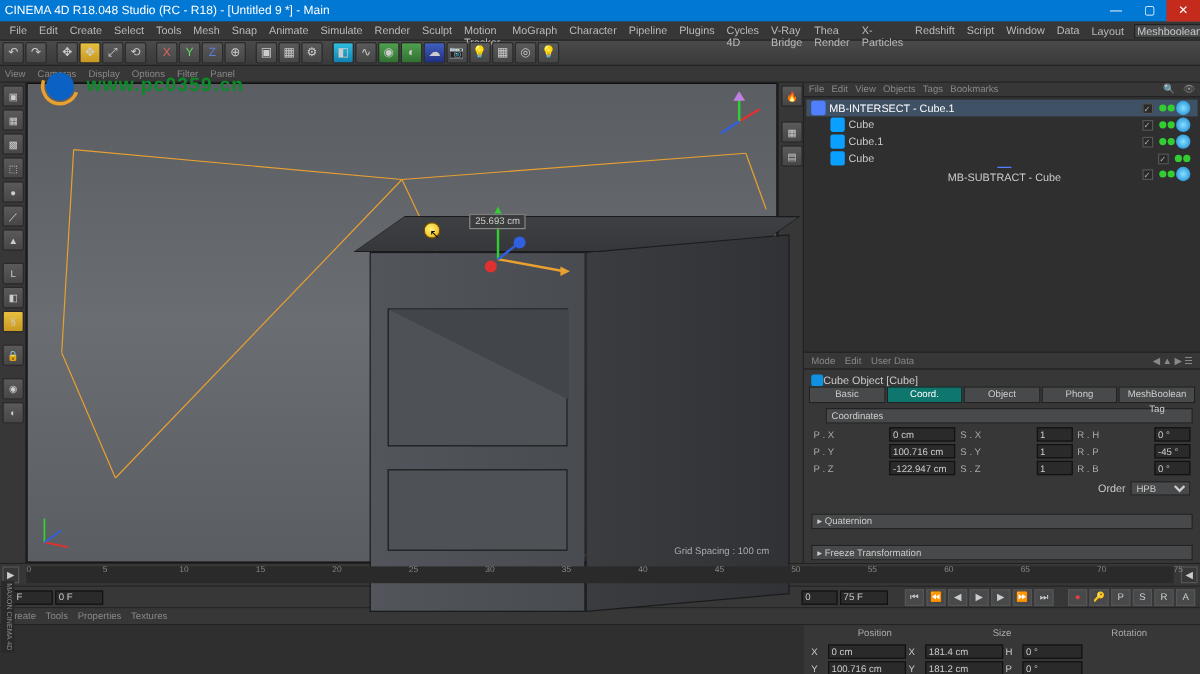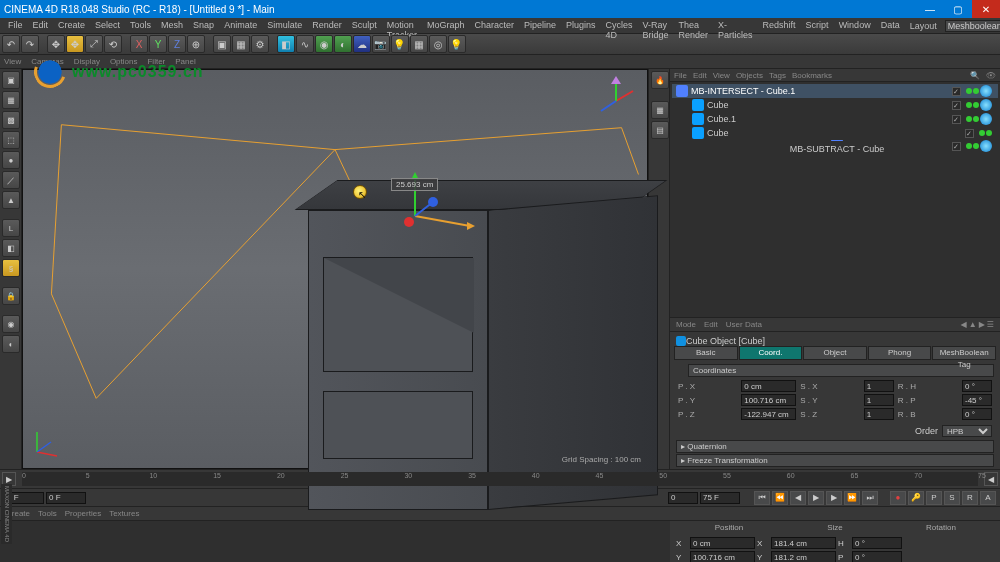--- a/index.html
+++ b/index.html
@@ -72,21 +72,21 @@
 .attr-tabs { display: flex; padding: 0 4px; gap: 1px; height: 14px; }
 .attr-tab { flex: 1; background: #48494a; border: 1px solid #222; text-align: center; font-size: 8px; line-height: 12px; }
 .attr-tab.act { background: #0f766e; color: #fff; }
 .attr-sec { padding: 2px 6px; }
 .sec-hdr { background: #48494a; border: 1px solid #222; padding: 1px 4px; font-size: 8px; margin-top: 2px; margin-left: 12px; }
 .coordgrid { display: grid; grid-template-columns: auto 55px auto 30px auto 30px; gap: 2px 4px; padding: 3px 2px; align-items: center; }
 .coordgrid label { font-size: 8px; color: #aaa; }
 .fld { background: #2a2a2a; border: 1px solid #111; height: 12px; color: #ccc; font-size: 8px; padding: 0 2px; width: 100%; }
 .order-row { display: flex; justify-content: flex-end; gap: 4px; align-items: center; padding: 2px; }
 .order-row select { background: #48494a; border: 1px solid #222; height: 12px; font-size: 8px; color: #ccc; width: 50px; }
-.collapsed { background: #48494a; border: 1px solid #222; padding: 1px 4px; font-size: 8px; margin-top: 1px; }
+.collapsed { background: #48494a; border: 1px solid #222; padding: 1px 4px; font-size: 8px; margin-top: 13px; }
 .timeline { height: 20px; background: #373737; display: flex; align-items: center; border-top: 1px solid #222; border-bottom: 1px solid #222; }
 .tl-btn { width: 14px; height: 14px; border: 1px solid #555; margin: 0 2px; font-size: 8px; display: flex; align-items: center; justify-content: center; }
 .tl-track { flex: 1; height: 14px; background: #2a2a2a; position: relative; margin: 0 4px; }
 .tl-tick { position: absolute; top: 0; font-size: 7px; color: #888; }
 .playrow { height: 18px; background: #373737; display: flex; align-items: center; gap: 2px; padding: 0 4px; border-bottom: 1px solid #222; }
 .playrow .spacer { flex: 1; }
 .pbtn { width: 16px; height: 14px; border: 1px solid #555; background: #48494a; font-size: 8px; display: flex; align-items: center; justify-content: center; }
 .cmdrow { height: 14px; background: #373737; display: flex; align-items: center; gap: 8px; padding: 0 6px; border-bottom: 1px solid #222; }
 .cmdrow span { font-size: 8px; color: #888; }
 .bottom { height: 60px; display: flex; }

